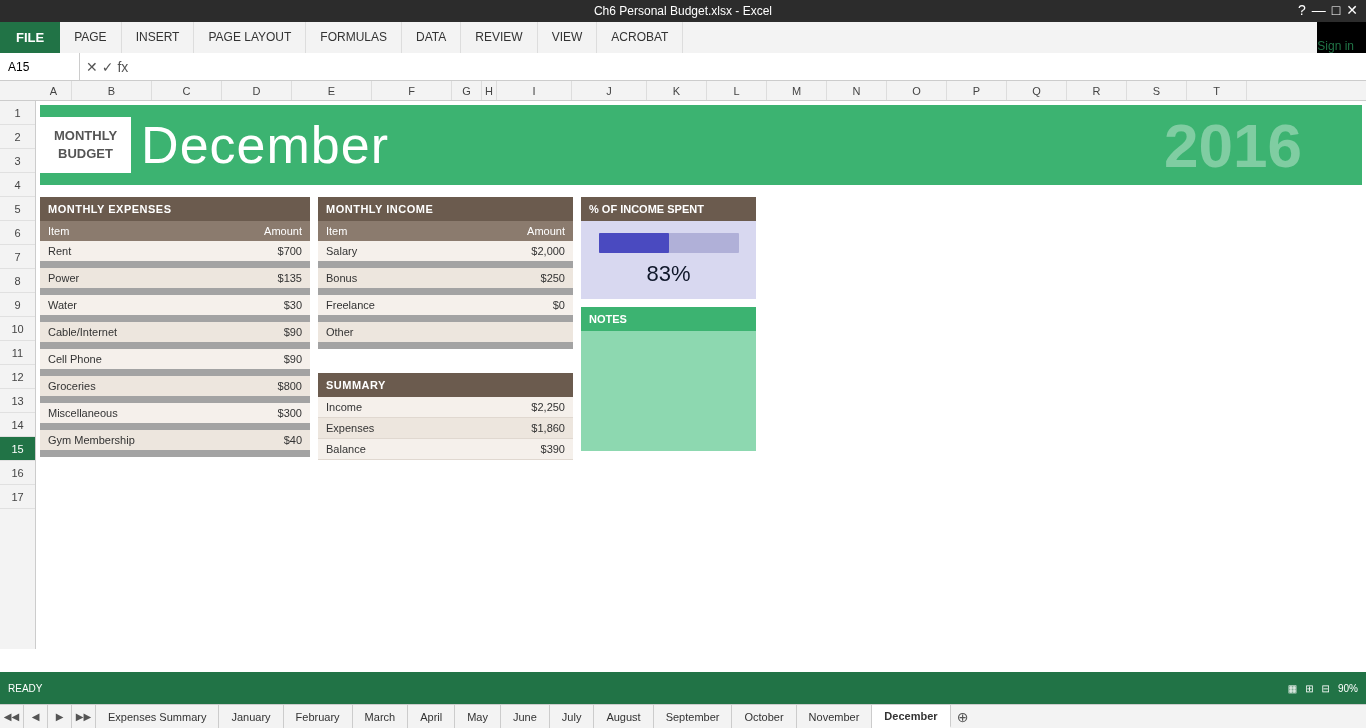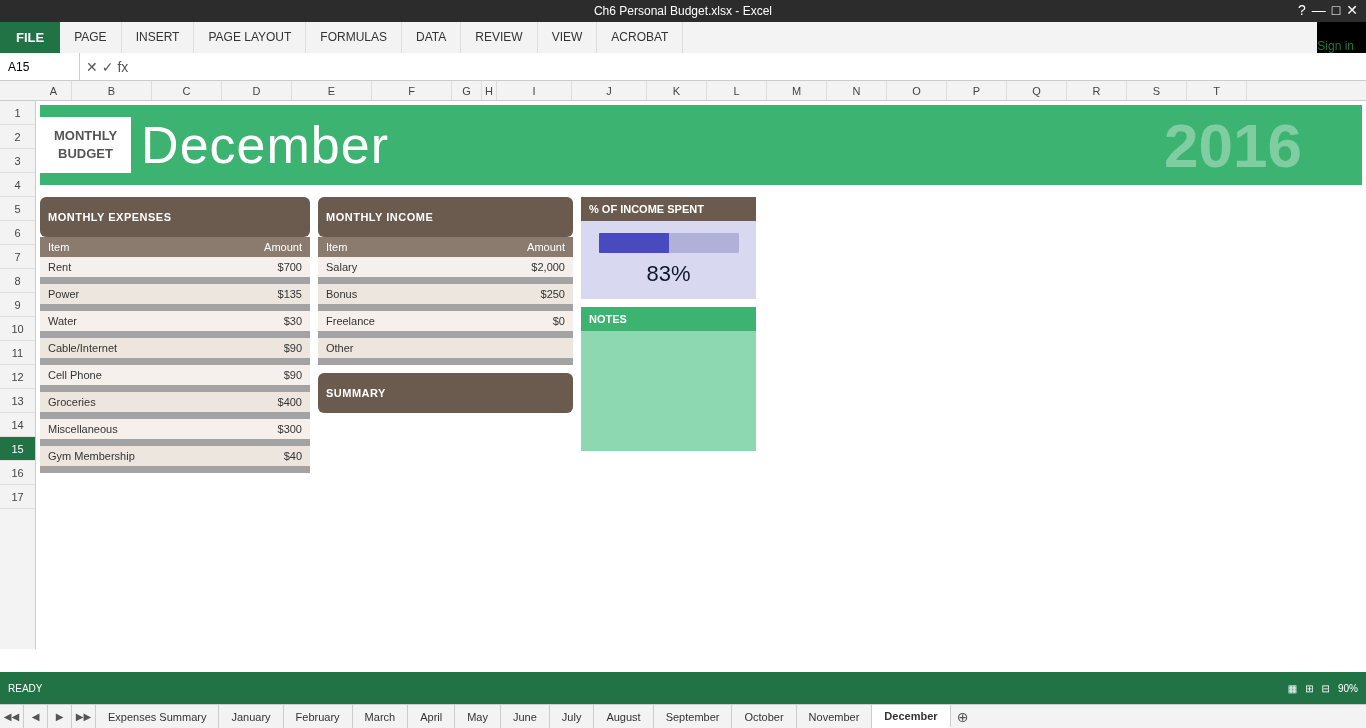--- a/index.html
+++ b/index.html
@@ -187,23 +187,22 @@
 
     
     .expenses-table {
       width: 270px;
     }
     .table-header {
       background: #6b5b4e;
       color: #fff;
       font-size: 11px;
       font-weight: bold;
-      padding: 14px 8px;
+      padding: 6px 8px;
       letter-spacing: 0.5px;
-      border-radius: 6px;
     }
     .table-col-headers {
       display: flex;
       background: #8b7b6e;
       color: #fff;
       font-size: 11px;
     }
     .table-col-headers .col-label {
       padding: 4px 8px;
       flex: 1;
@@ -521,34 +520,34 @@
             <div class="table-row">
               <div class="row-label">Cable/Internet</div>
               <div class="row-amount">$90</div>
             </div>
             <div class="table-row">
               <div class="row-label">Cell Phone</div>
               <div class="row-amount">$90</div>
             </div>
             <div class="table-row">
               <div class="row-label">Groceries</div>
-              <div class="row-amount">$400</div>
+              <div class="row-amount">$800</div>
             </div>
             <div class="table-row">
               <div class="row-label">Miscellaneous</div>
               <div class="row-amount">$300</div>
             </div>
             <div class="table-row">
               <div class="row-label">Gym Membership</div>
               <div class="row-amount">$40</div>
             </div>
           </div>
       </div>
 
-      <div style="display:flex;flex-direction:column;gap:0;">
+      <div style="display:flex;flex-direction:column;gap:16px;">
 
         <div class="income-table">
           <div class="table-header">MONTHLY INCOME</div>
           <div class="table-col-headers">
             <div class="col-label">Item</div>
             <div class="col-amount">Amount</div>
           </div>
           <div id="income-rows">
               <div class="table-row">
                 <div class="row-label">Salary</div>
@@ -564,20 +563,34 @@
               </div>
               <div class="table-row">
                 <div class="row-label">Other</div>
                 <div class="row-amount"></div>
               </div>
             </div>
         </div>
 
         <div class="summary-table">
           <div class="table-header">SUMMARY</div>
+          <div id="summary-rows">
+              <div class="summary-row">
+                <div class="sum-label">Income</div>
+                <div class="sum-amount">$2,250</div>
+              </div>
+              <div class="summary-row">
+                <div class="sum-label">Expenses</div>
+                <div class="sum-amount">$1,860</div>
+              </div>
+              <div class="summary-row">
+                <div class="sum-label">Balance</div>
+                <div class="sum-amount">$390</div>
+              </div>
+            </div>
         </div>
 
       </div>
 
       <div class="right-panels">
 
         <div class="income-pct-panel">
           <div class="income-pct-header">% OF INCOME SPENT</div>
           <div class="income-pct-body">
             <div class="progress-bar-bg">

